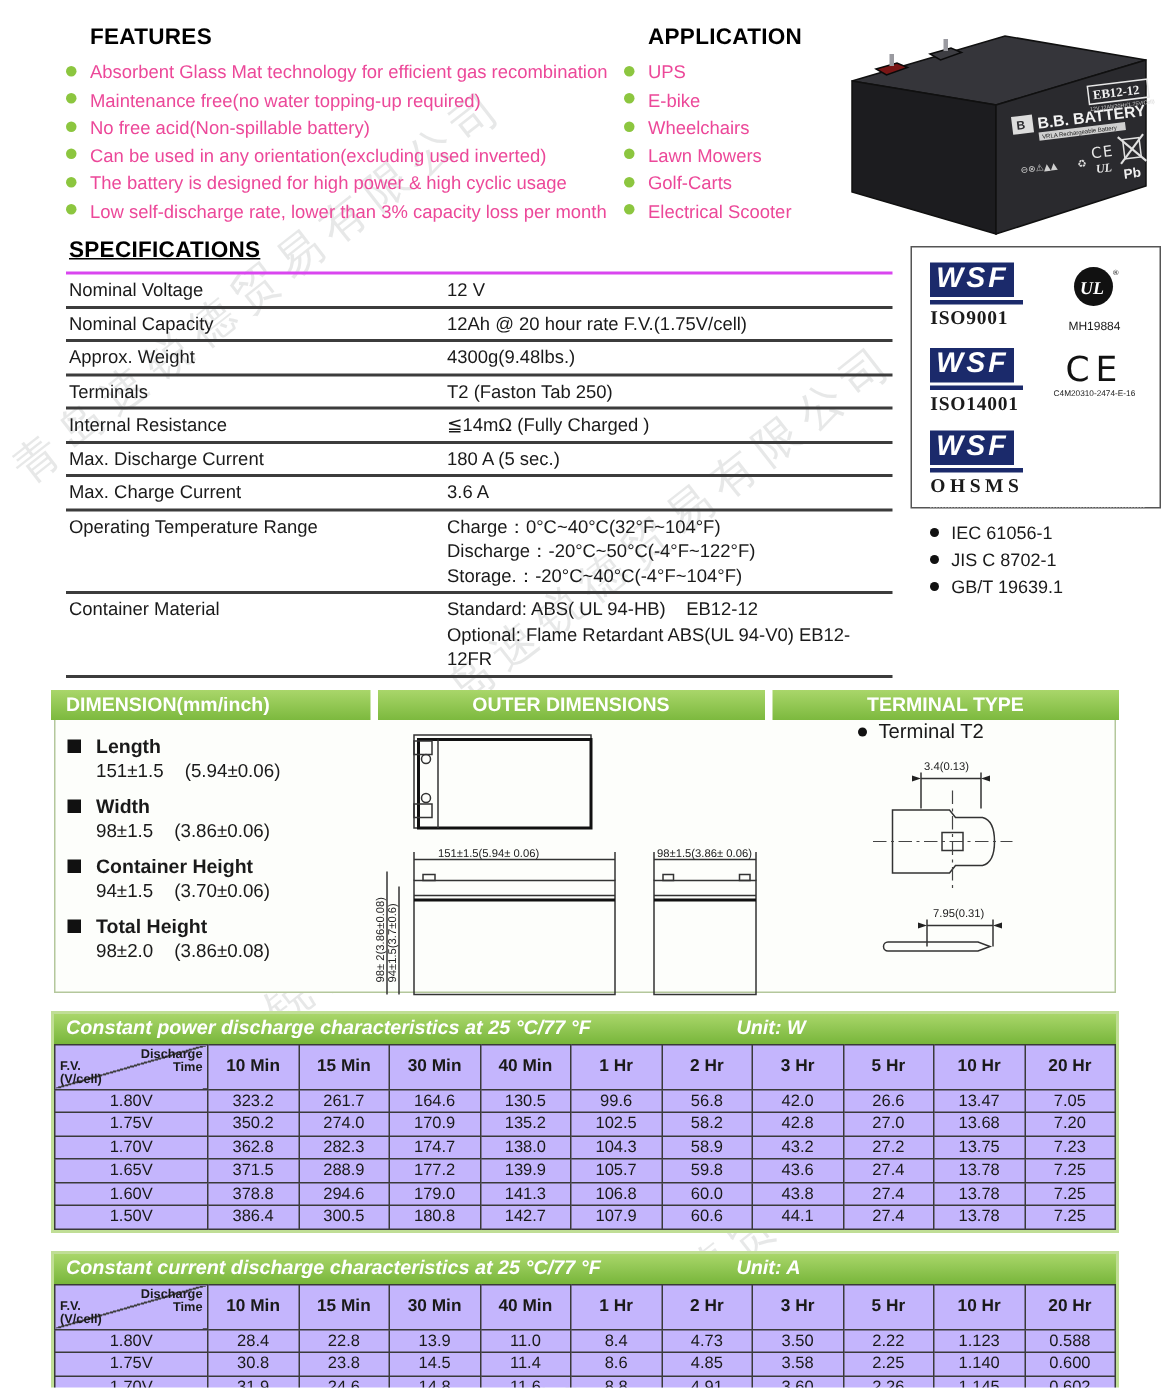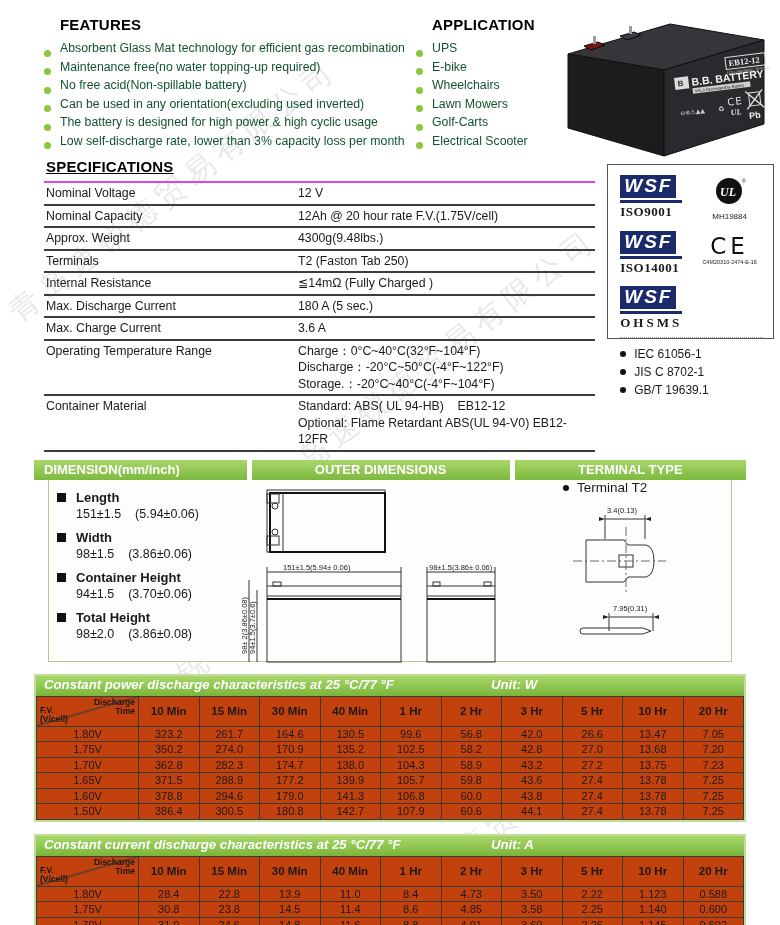--- a/index.html
+++ b/index.html
@@ -13,21 +13,21 @@
 
   .content { position:relative; z-index:1; }
 
   
   .top-row { display:flex; padding:12px 6px 0 44px; height:152px; }
   .features-col { width:372px; }
   .application-col { width:142px; }
   .battery-col { width:212px; padding-top:0; }
   h2.section { color:#000000; font-size:15px; font-weight:bold; letter-spacing:.2px; margin:4px 0 6px 16px; }
   ul.blist { list-style:none; }
-  ul.blist li { display:flex; align-items:flex-end; font-size:12.3px; line-height:18.5px; color:#14532d; }
+  ul.blist li { display:flex; align-items:center; font-size:12.3px; line-height:18.5px; color:#ec4899; }
   .dot { width:7px; height:7px; border-radius:50%; background:#8cc63f; margin-right:9px; flex:0 0 7px; position:relative; top:-1px; }
 
   
   .battery-col svg { display:block; }
 
   
   .spec-wrap { display:flex; padding:2px 6px 0 44px; }
   .spec-col { width:556px; }
   .spec-rows { margin-left:0; border-top:2px solid #d946ef; }
   .spec-row { display:flex; border-bottom:2px solid #3c3c3c; padding:2px 0 2px 2px; min-height:17px; }
@@ -54,39 +54,39 @@
   .bdot { width:6px; height:6px; border-radius:50%; background:#111; margin-right:8px; flex:0 0 6px; position:relative; top:-1px; }
 
   
   .dim-banners { display:flex; margin:8px 34px 0 34px; gap:5px; }
   .banner { background:linear-gradient(#a9d66a,#7cb93e); color:#fff; font-weight:bold; font-size:13px;
             height:20px; line-height:20px; }
   .banner.b1 { width:214px; padding-left:10px; }
   .banner.b2 { width:260px; text-align:center; }
   .banner.b3 { width:233px; text-align:center; }
 
-  .dim-area { display:flex; margin:0 48px; border:1px solid #b4c79c; border-top:none; background:#fdfefb; height:182px; }
+  .dim-area { display:flex; margin:0 36px; border:1px solid #b4c79c; border-top:none; background:#fdfefb; height:182px; }
   .dim-list { width:214px; padding:10px 4px 0 8px; }
   .dim-item { margin-bottom:9px; }
   .dim-name { display:flex; align-items:baseline; font-weight:bold; font-size:13px; }
   .sq { width:9px; height:9px; background:#111; margin-right:10px; flex:0 0 9px; position:relative; top:0px; }
   .dim-val { font-size:12.5px; margin-left:19px; margin-top:2px; }
   .dim-val .inch { margin-left:14px; }
   .dim-draw { width:262px; padding-top:6px; }
   .terminal-col { width:233px; }
   .t2-bullet { display:flex; align-items:baseline; font-size:13.5px; margin-left:60px; }
   svg .thin { stroke:#333; stroke-width:1; fill:none; }
   svg .dimtxt { font-size:7.5px; fill:#222; font-family:"Liberation Sans", sans-serif; }
 
   
   .dtable { margin:12px 34px 0 34px; border:2px solid #c0de96; }
   .tbar { position:relative; background:linear-gradient(#a9d66a,#78b63b); height:20px; }
   .tbar .ttl { position:absolute; left:8px; top:1px; color:#fff; font-weight:bold; font-style:italic; font-size:13.2px; }
   .tbar .unit { position:absolute; left:455px; top:1px; color:#fff; font-weight:bold; font-style:italic; font-size:13.2px; }
-  table.dt { border-collapse:collapse; width:100%; background:#c2410c; table-layout:fixed; }
+  table.dt { border-collapse:collapse; width:100%; background:#c4b5fd; table-layout:fixed; }
   table.dt th, table.dt td { border:1px solid #3a3a3a; text-align:center; font-size:11px; padding:0; }
   table.dt thead th { font-weight:bold; font-size:11.5px; height:30px; }
   table.dt tbody td { height:15.5px; font-size:11px; }
   table.dt .fvcol { width:102px; }
   th.corner { position:relative;
       background:linear-gradient(to bottom right, transparent calc(50% - 0.6px), #3a3a3a calc(50% - 0.6px), #3a3a3a calc(50% + 0.6px), transparent calc(50% + 0.6px)); }
   th.corner .c-top { position:absolute; top:1px; right:3px; font-size:8.5px; font-weight:bold; text-align:right; line-height:1.1; }
   th.corner .c-bot { position:absolute; bottom:1px; left:3px; font-size:8.5px; font-weight:bold; text-align:left; line-height:1.1; }
 </style>
 </head>

